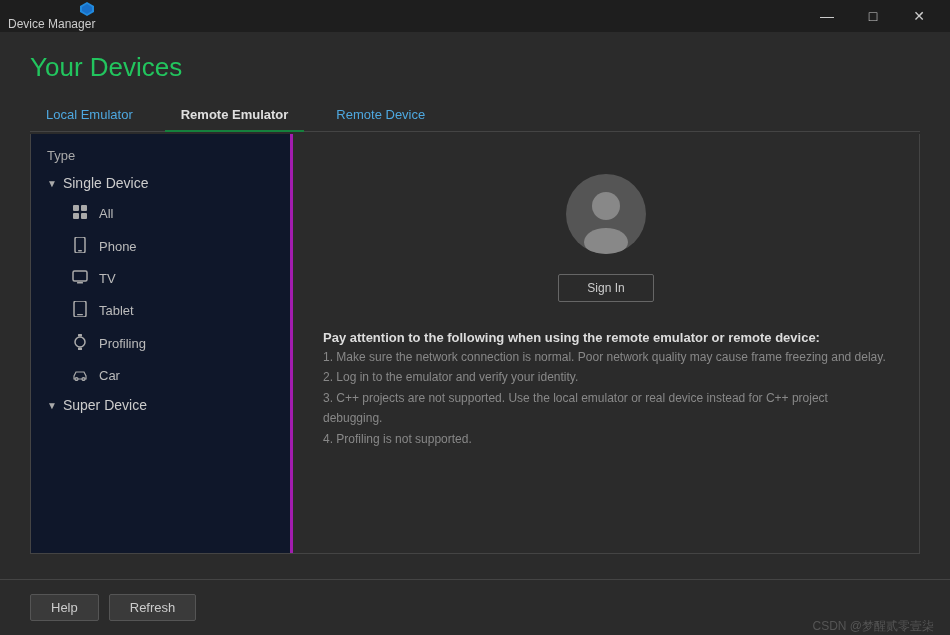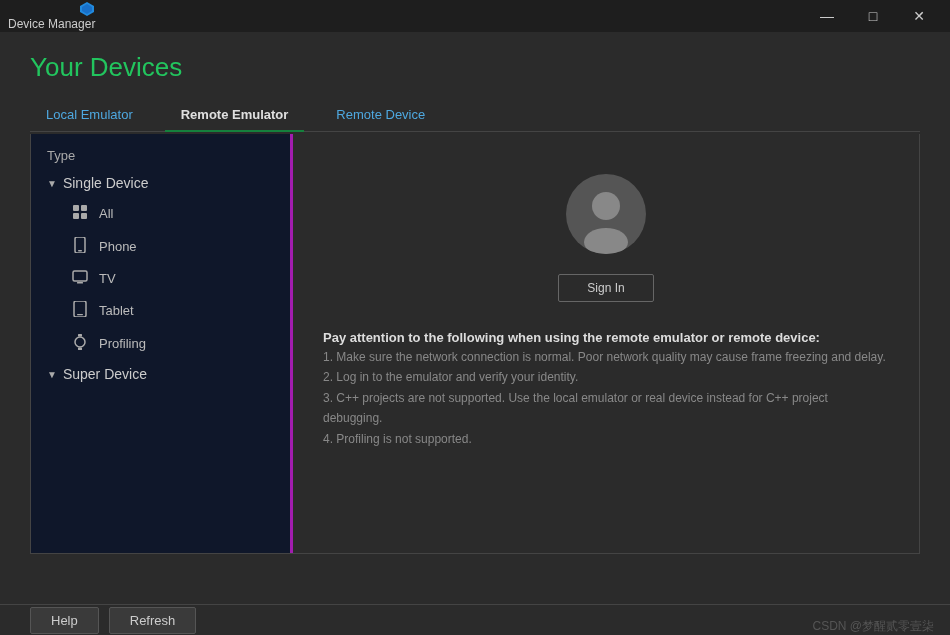--- a/index.html
+++ b/index.html
@@ -188,21 +188,21 @@
       color: #888;
       line-height: 1.7;
     }
 
     
     .footer {
       position: absolute;
       bottom: 0;
       left: 0;
       width: 100%;
-      height: 31px;
+      height: 56px;
       background: #2b2b2b;
       border-top: 1px solid #444;
       display: flex;
       align-items: center;
       padding: 0 30px;
       gap: 10px;
     }
     .footer-btn {
       background: #3a3a3a;
       border: 1px solid #555;
@@ -305,20 +305,30 @@
         <span class="sidebar-item-icon">
           <svg width="16" height="16" viewBox="0 0 16 16" fill="none">
             <circle cx="8" cy="8" r="5" stroke="#aaa" stroke-width="1.5" fill="none"></circle>
             <rect x="6" y="0" width="4" height="2.5" rx="0.5" fill="#aaa"></rect>
             <rect x="6" y="13.5" width="4" height="2.5" rx="0.5" fill="#aaa"></rect>
           </svg>
         </span>
         <span>Profiling</span>
       </div>
 
+      <div class="sidebar-item">
+        <span class="sidebar-item-icon">
+          <svg width="16" height="12" viewBox="0 0 16 12" fill="none">
+            <path d="M2 7 L4 3 L12 3 L14 7 L14 10 L2 10 Z" stroke="#aaa" stroke-width="1.2" fill="none"></path>
+            <circle cx="4.5" cy="10" r="1.5" stroke="#aaa" stroke-width="1.2" fill="none"></circle>
+            <circle cx="11.5" cy="10" r="1.5" stroke="#aaa" stroke-width="1.2" fill="none"></circle>
+          </svg>
+        </span>
+        <span>Car</span>
+      </div>
 
       <div class="sidebar-group-header">
         <span class="chevron">▼</span>
         <span>Super Device</span>
       </div>
     </div>
 
     <div class="right-panel">
       <div class="avatar-circle">
         <svg class="avatar-svg" viewBox="0 0 80 80">

